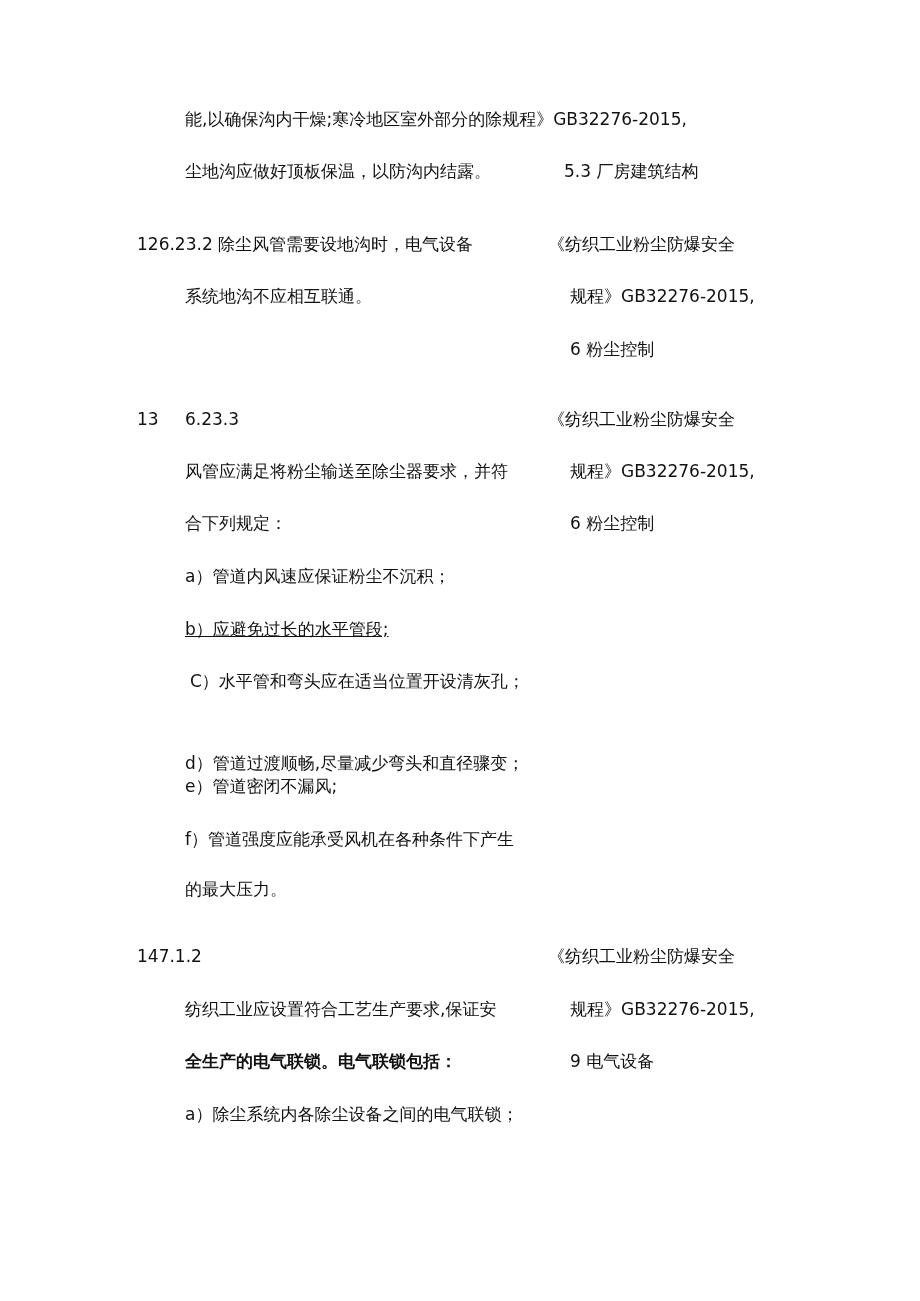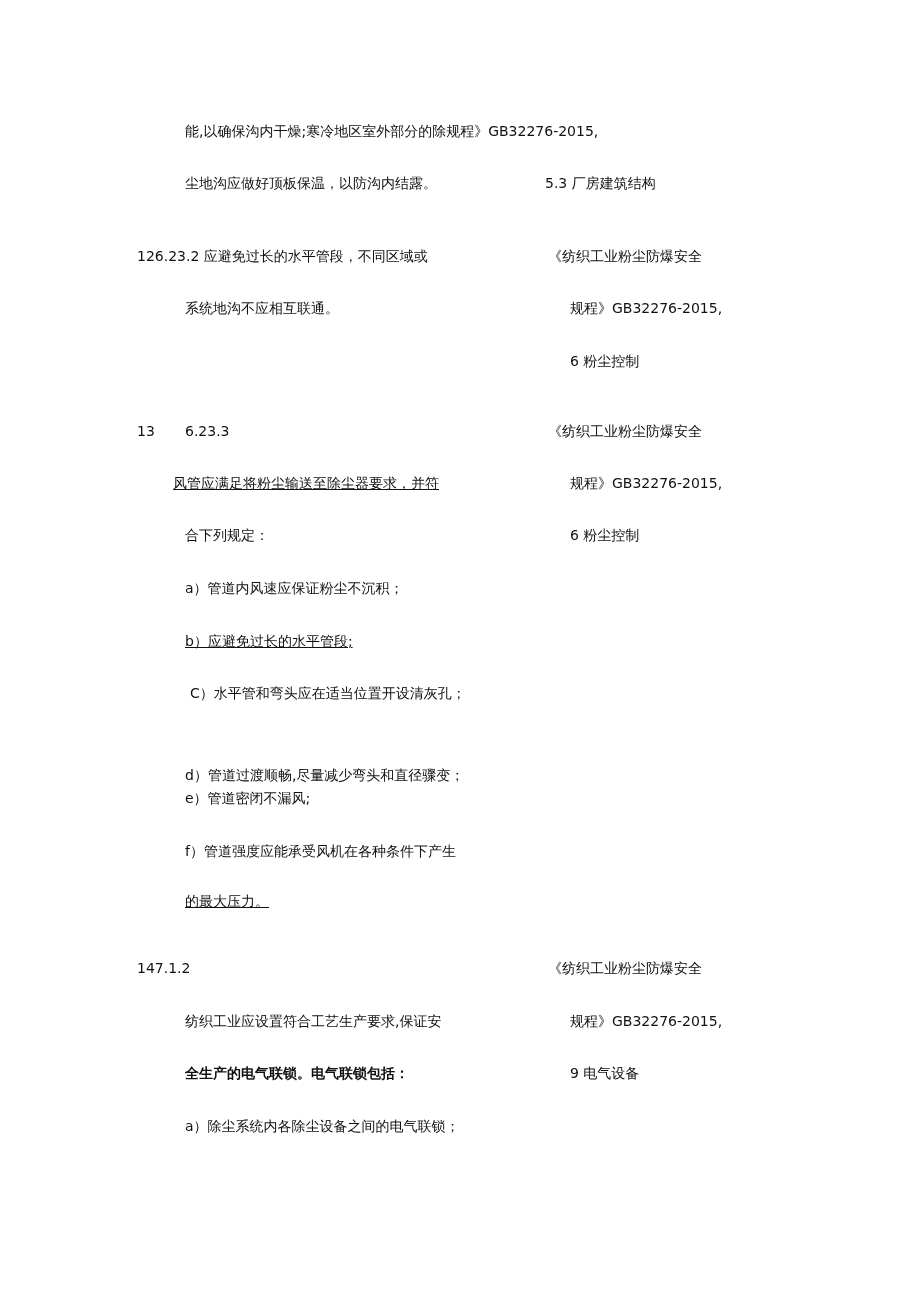--- a/index.html
+++ b/index.html
@@ -1,49 +1,49 @@
 <!DOCTYPE html>
 <html><head>
 <meta charset="utf-8">
 <style>
   html, body { margin: 0; padding: 0; background: #ffffff; }
   body {
     width: 920px; height: 1301px; position: relative; overflow: hidden;
     font-family: "DejaVu Sans", sans-serif; color: #111111;
   }
   .line {
-    position: absolute; white-space: nowrap; font-size: 14px; line-height: 22px; margin-top: 12px;
+    position: absolute; white-space: nowrap; font-size: 17px; line-height: 22px;
   }
 </style>
 </head>
 <body>
 
 <div id="doc">
     <div class="line" style="left: 185px; top: 108px;">能,以确保沟内干燥;寒冷地区室外部分的除规程》GB32276-2015,</div>
     <div class="line" style="left: 185px; top: 160px;">尘地沟应做好顶板保温，以防沟内结露。</div>
-    <div class="line" style="left: 545px; top: 160px;">5.3 厂房建筑结构</div>
-    <div class="line" style="left: 137px; top: 233px;">126.23.2 应避免过长的水平管段，不同区域或</div>
+    <div class="line" style="left: 564px; top: 160px;">5.3 厂房建筑结构</div>
+    <div class="line" style="left: 137px; top: 233px;">126.23.2 除尘风管需要设地沟时，电气设备</div>
     <div class="line" style="left: 548px; top: 233px;">《纺织工业粉尘防爆安全</div>
     <div class="line" style="left: 185px; top: 285px;">系统地沟不应相互联通。</div>
     <div class="line" style="left: 570px; top: 285px;">规程》GB32276-2015,</div>
     <div class="line" style="left: 570px; top: 338px;">6 粉尘控制</div>
     <div class="line" style="left: 137px; top: 408px;">13</div>
     <div class="line" style="left: 185px; top: 408px;">6.23.3</div>
     <div class="line" style="left: 548px; top: 408px;">《纺织工业粉尘防爆安全</div>
-    <div class="line" style="left: 173px; top: 460px; text-decoration: underline;">风管应满足将粉尘输送至除尘器要求，并符</div>
+    <div class="line" style="left: 185px; top: 460px;">风管应满足将粉尘输送至除尘器要求，并符</div>
     <div class="line" style="left: 570px; top: 460px;">规程》GB32276-2015,</div>
     <div class="line" style="left: 185px; top: 512px;">合下列规定：</div>
     <div class="line" style="left: 570px; top: 512px;">6 粉尘控制</div>
     <div class="line" style="left: 185px; top: 565px;">a）管道内风速应保证粉尘不沉积；</div>
     <div class="line" style="left: 185px; top: 618px; text-decoration: underline;">b）应避免过长的水平管段;</div>
     <div class="line" style="left: 190px; top: 670px; text-align: right;">C）水平管和弯头应在适当位置开设清灰孔；</div>
     <div class="line" style="left: 185px; top: 752px;">d）管道过渡顺畅,尽量减少弯头和直径骤变；</div>
     <div class="line" style="left: 185px; top: 775px;">e）管道密闭不漏风;</div>
     <div class="line" style="left: 185px; top: 828px;">f）管道强度应能承受风机在各种条件下产生</div>
-    <div class="line" style="left: 185px; top: 878px; text-decoration: underline;">的最大压力。</div>
+    <div class="line" style="left: 185px; top: 878px;">的最大压力。</div>
     <div class="line" style="left: 137px; top: 945px;">147.1.2</div>
     <div class="line" style="left: 548px; top: 945px;">《纺织工业粉尘防爆安全</div>
     <div class="line" style="left: 185px; top: 998px;">纺织工业应设置符合工艺生产要求,保证安</div>
     <div class="line" style="left: 570px; top: 998px;">规程》GB32276-2015,</div>
     <div class="line" style="left: 185px; top: 1050px; font-weight: bold;">全生产的电气联锁。电气联锁包括：</div>
     <div class="line" style="left: 570px; top: 1050px;">9 电气设备</div>
     <div class="line" style="left: 185px; top: 1103px;">a）除尘系统内各除尘设备之间的电气联锁；</div>
   </div>
 
 </body></html>

